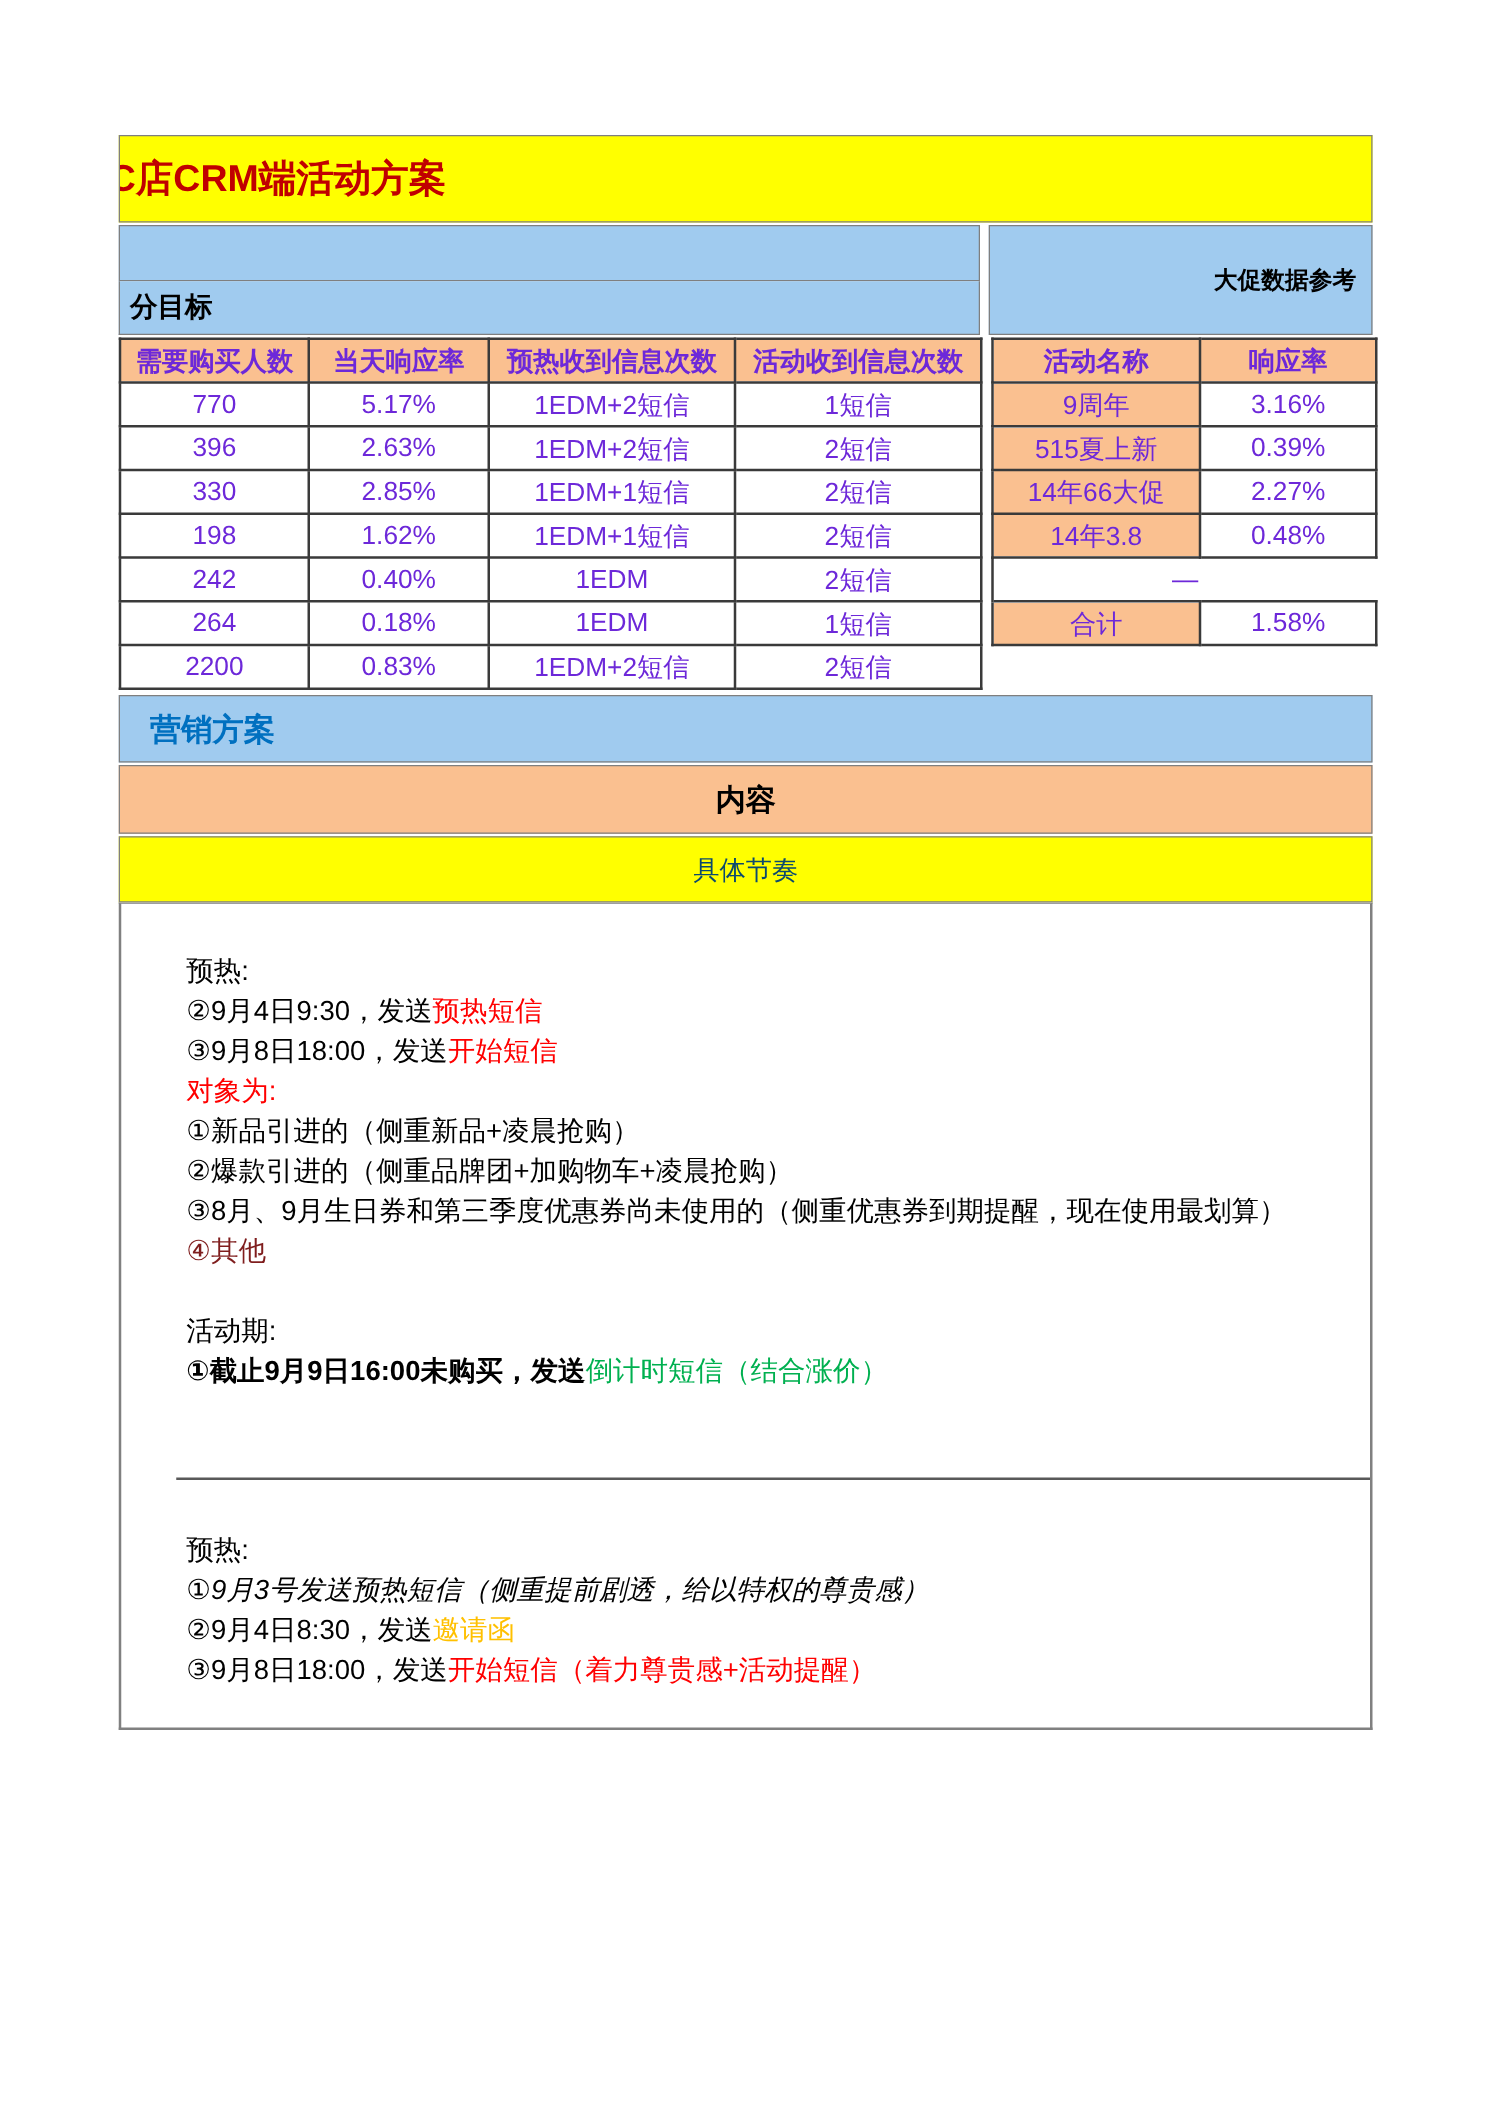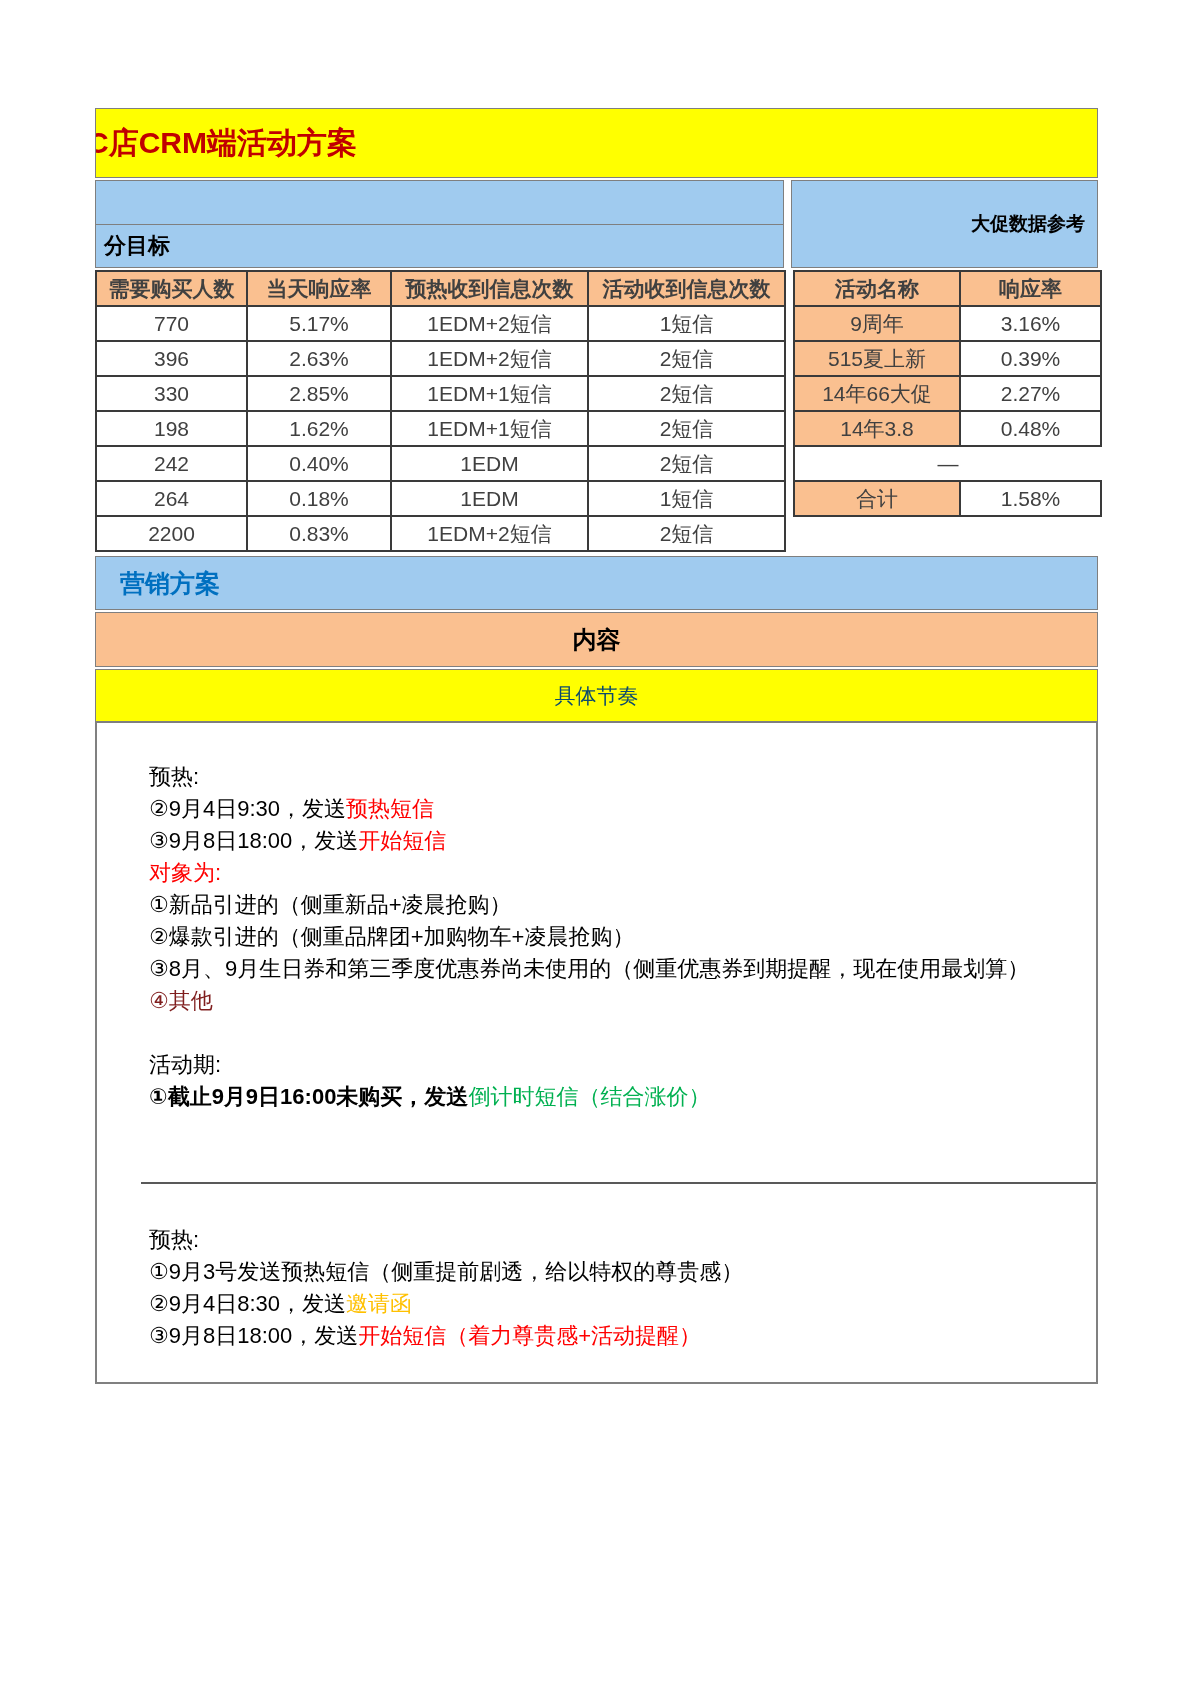--- a/index.html
+++ b/index.html
@@ -20,21 +20,21 @@
     font-size:22px;font-weight:bold;color:#000;border-top:none;}
   .head-spacer{width:7px;background:#fff;}
   .head-right{width:307px;background:var(--band_blue);border:1px solid #7f7f7f;
     display:flex;align-items:center;justify-content:flex-end;padding-right:12px;box-sizing:border-box;
     font-size:19px;font-weight:bold;color:#000;}
 
   
   .tables{display:flex;margin-top:2px;align-items:flex-start;}
   table{border-collapse:collapse;table-layout:fixed;}
   td,th{border:2px solid #3a3a3a;height:33px;text-align:center;vertical-align:middle;
-    font-size:21px;color:#404040;padding:0;overflow:hidden;white-space:nowrap;margin-top:16px;}
+    font-size:21px;color:#6d28d9;padding:0;overflow:hidden;white-space:nowrap;margin-top:16px;}
   th{background:var(--band_orange);font-weight:bold;}
   .t-left{width:689px;}
   .t-right{width:307px;margin-left:7px;}
   td.orange{background:var(--band_orange);}
   td.dash-cell{border:none;border-left:2px solid #3a3a3a;background:#fff;font-size:21px;}
 
   
   .band{border:1px solid #7f7f7f;box-sizing:border-box;}
   .band.marketing{margin-top:4px;height:54px;background:var(--band_blue);
     display:flex;align-items:center;padding-left:24px;
@@ -188,19 +188,19 @@
       <div class="line"><span style="color: rgb(0, 0, 0);">①新品引进的（侧重新品+凌晨抢购）</span></div>
       <div class="line"><span style="color: rgb(0, 0, 0);">②爆款引进的（侧重品牌团+加购物车+凌晨抢购）</span></div>
       <div class="line"><span style="color: rgb(0, 0, 0);">③8月、9月生日券和第三季度优惠券尚未使用的（侧重优惠券到期提醒，现在使用最划算）</span></div>
       <div class="line"><span style="color: #7f1d1d;">④其他</span></div>
       <div class="line"></div>
       <div class="line"><span style="color: rgb(0, 0, 0);">活动期:</span></div>
       <div class="line"><span style="color: rgb(0, 0, 0); font-weight: bold;">①截止9月9日16:00未购买，发送</span><span style="color: rgb(0, 176, 80);">倒计时短信（结合涨价）</span></div>
     </div>
     <div class="plan-block b2">
       <div class="line"><span style="color: rgb(0, 0, 0);">预热:</span></div>
-      <div class="line"><span style="color: rgb(0, 0, 0);">①9月3号发送预热短信（侧重提前剧透，给以特权的尊贵感）</span></div>
+      <div class="line"><span style="color: rgb(0, 0, 0); font-style: italic;">①9月3号发送预热短信（侧重提前剧透，给以特权的尊贵感）</span></div>
       <div class="line"><span style="color: rgb(0, 0, 0);">②9月4日8:30，发送</span><span style="color: rgb(255, 192, 0);">邀请函</span></div>
       <div class="line"><span style="color: rgb(0, 0, 0);">③9月8日18:00，发送</span><span style="color: rgb(255, 0, 0);">开始短信（着力尊贵感+活动提醒）</span></div>
     </div>
   </div>
 
 </div>
 
 </body></html>

